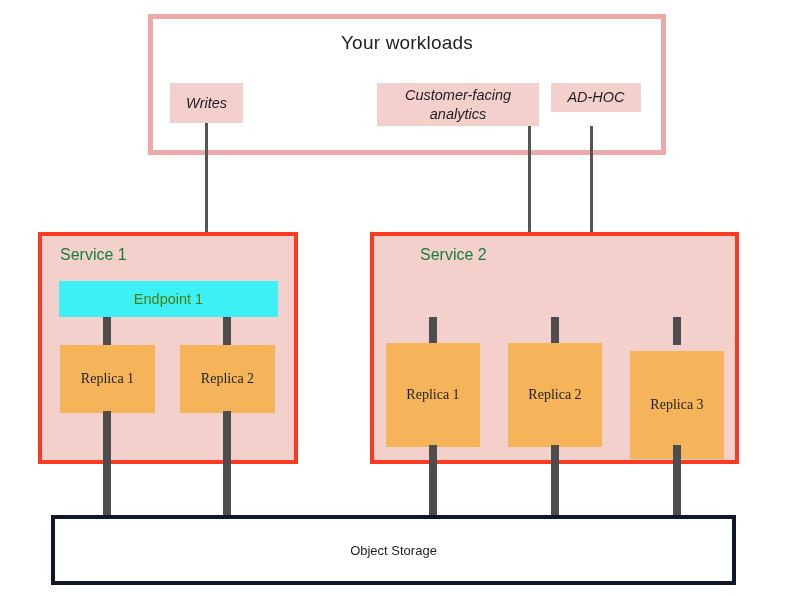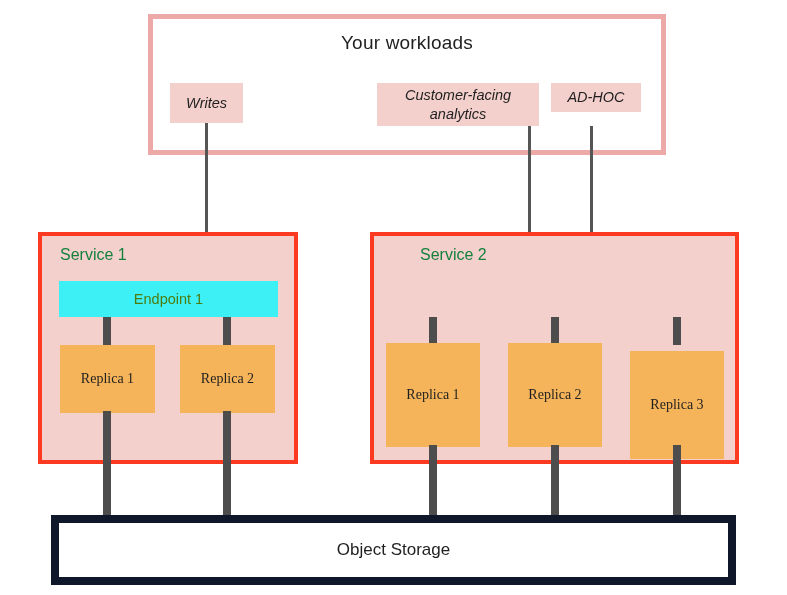--- a/index.html
+++ b/index.html
@@ -93,26 +93,26 @@
   .s1-r1 { left: 60px;  top: 345px; width: 95px; height: 68px; }
   .s1-r2 { left: 180px; top: 345px; width: 95px; height: 68px; }
   .s2-r1 { left: 386px; top: 343px; width: 94px; height: 104px; }
   .s2-r2 { left: 508px; top: 343px; width: 94px; height: 104px; }
   .s2-r3 { left: 630px; top: 343px; width: 94px; height: 108px; margin-top: 8px; }
 
   
   .object-storage {
     left: 51px; top: 515px;
     width: 685px; height: 70px;
-    border: 8px solid #0f172a;
+    border: 4px solid #0f172a;
     background: #ffffff;
     display: flex;
     align-items: center;
     justify-content: center;
-    font-size: 17px;
+    font-size: 13px;
     color: #1f1f1f;
   }
 
   
   .link {
     background: #4d4d4d;
     width: 8px;
   }
   
   .stub-s1a { left: 103px; top: 317px; height: 30px; }

